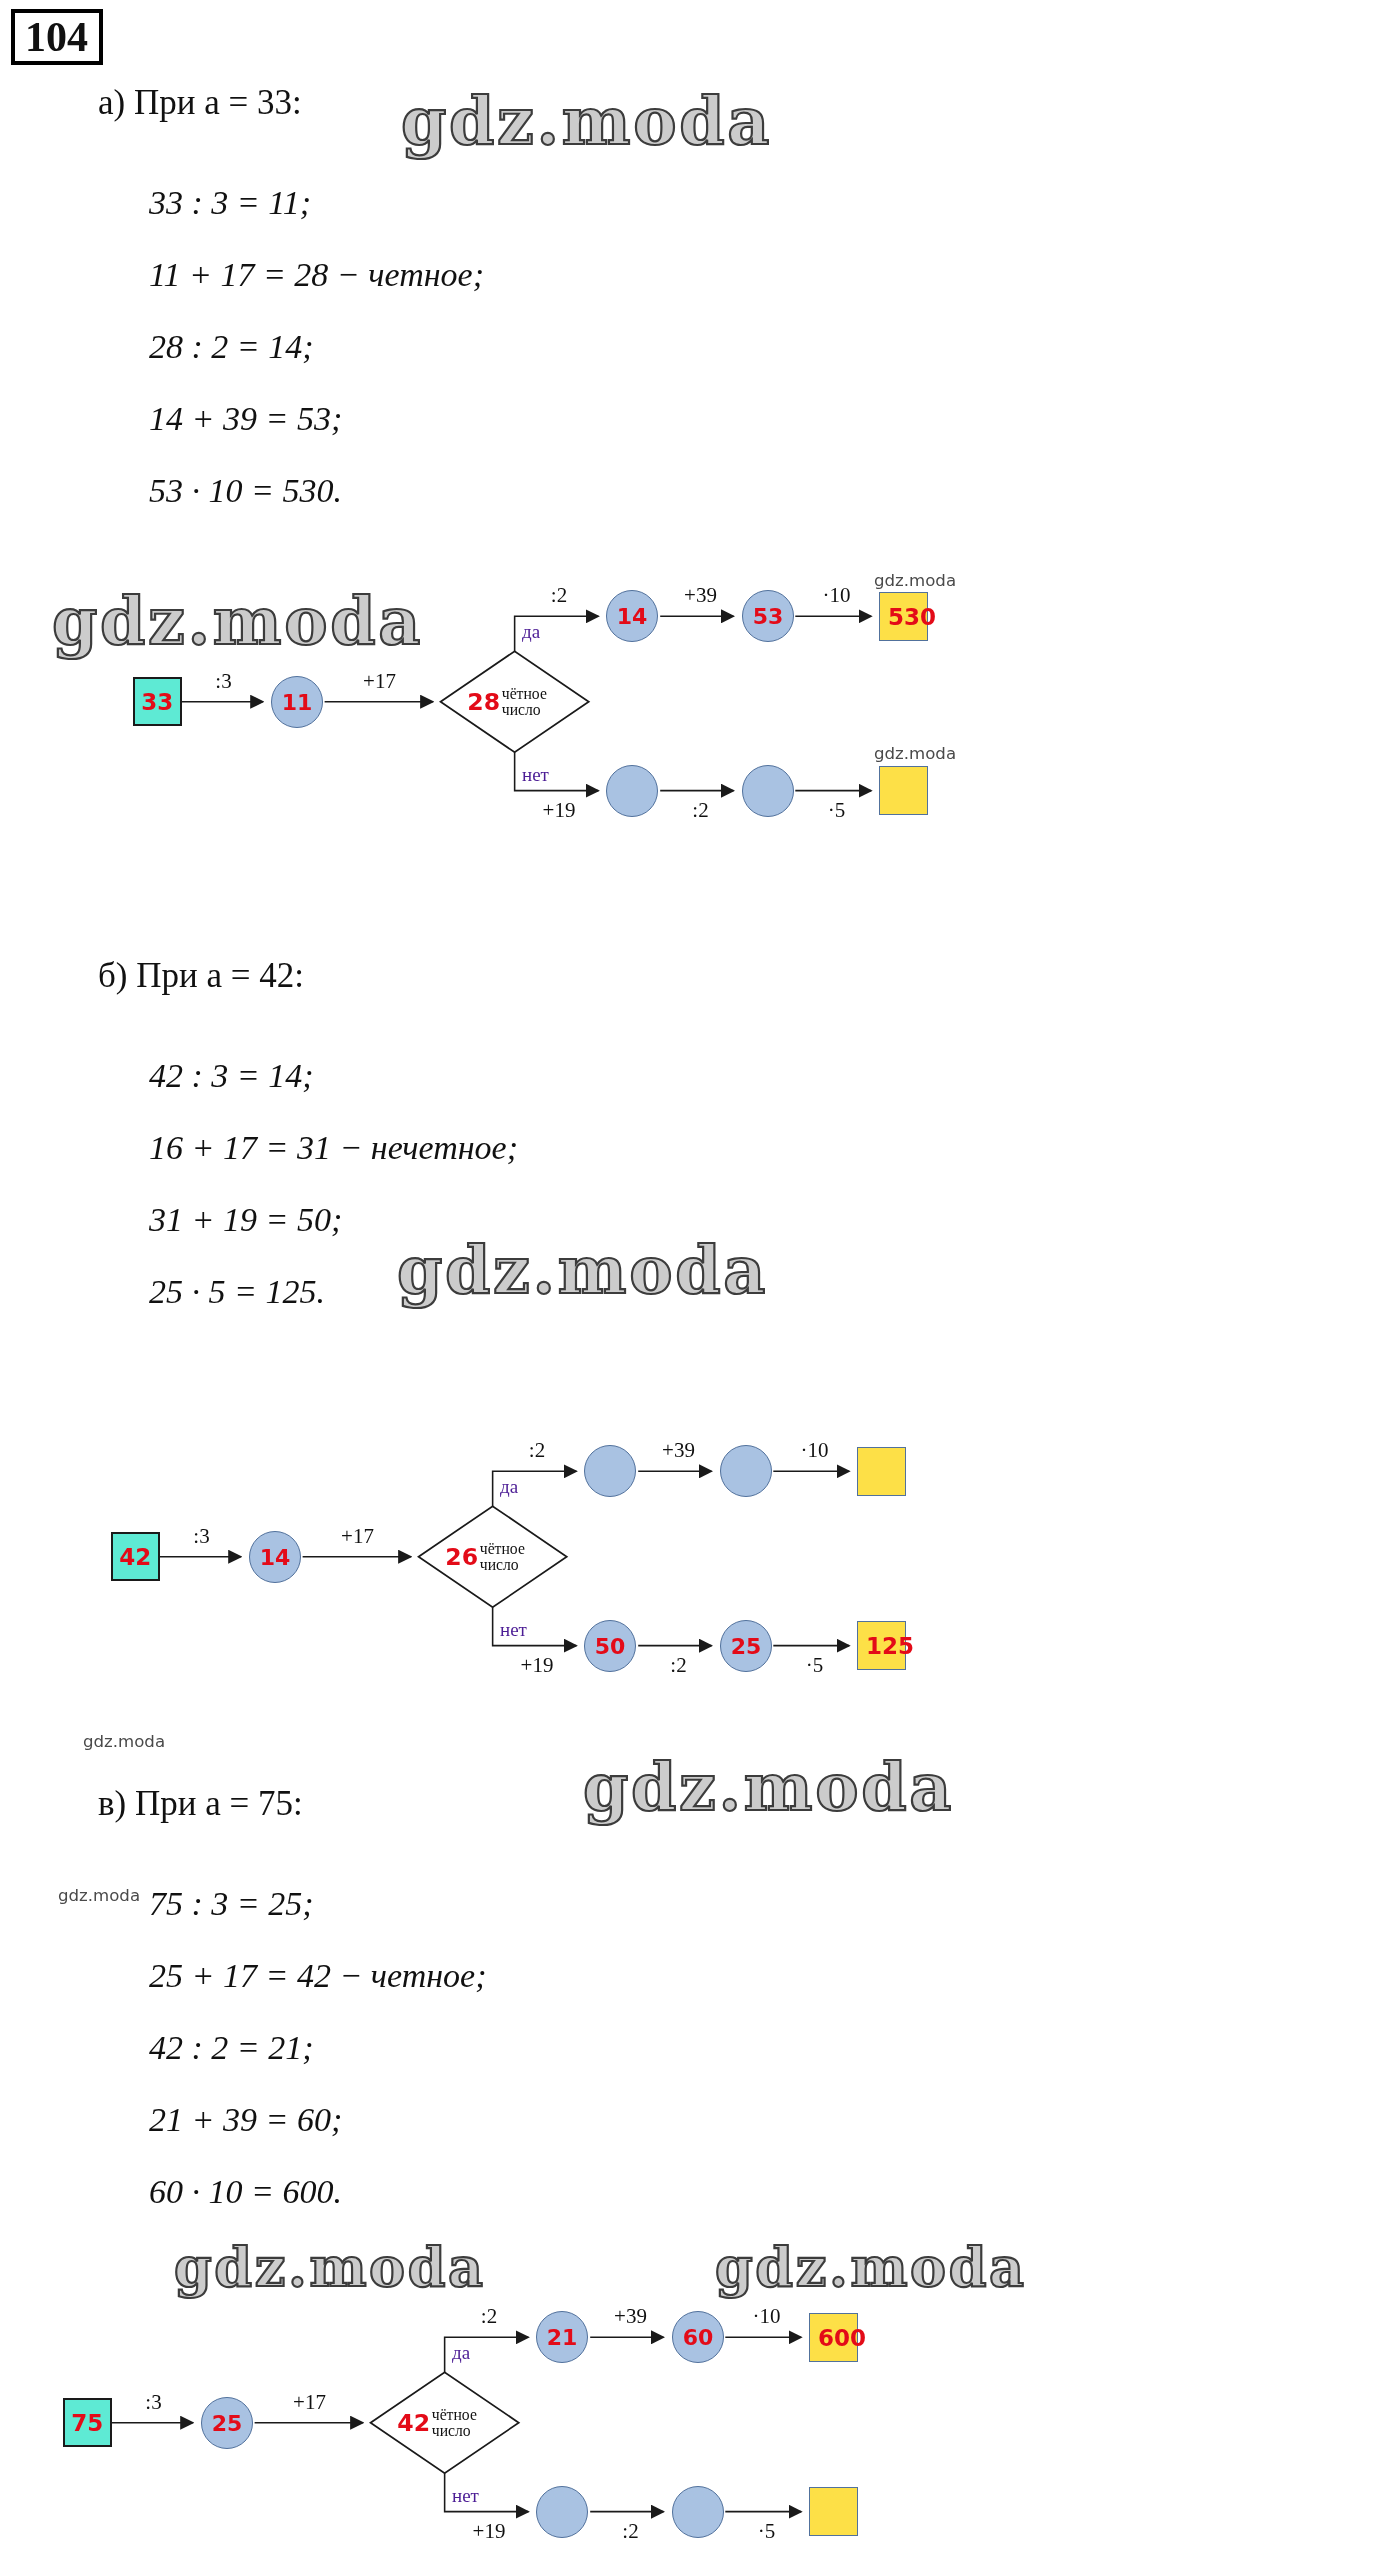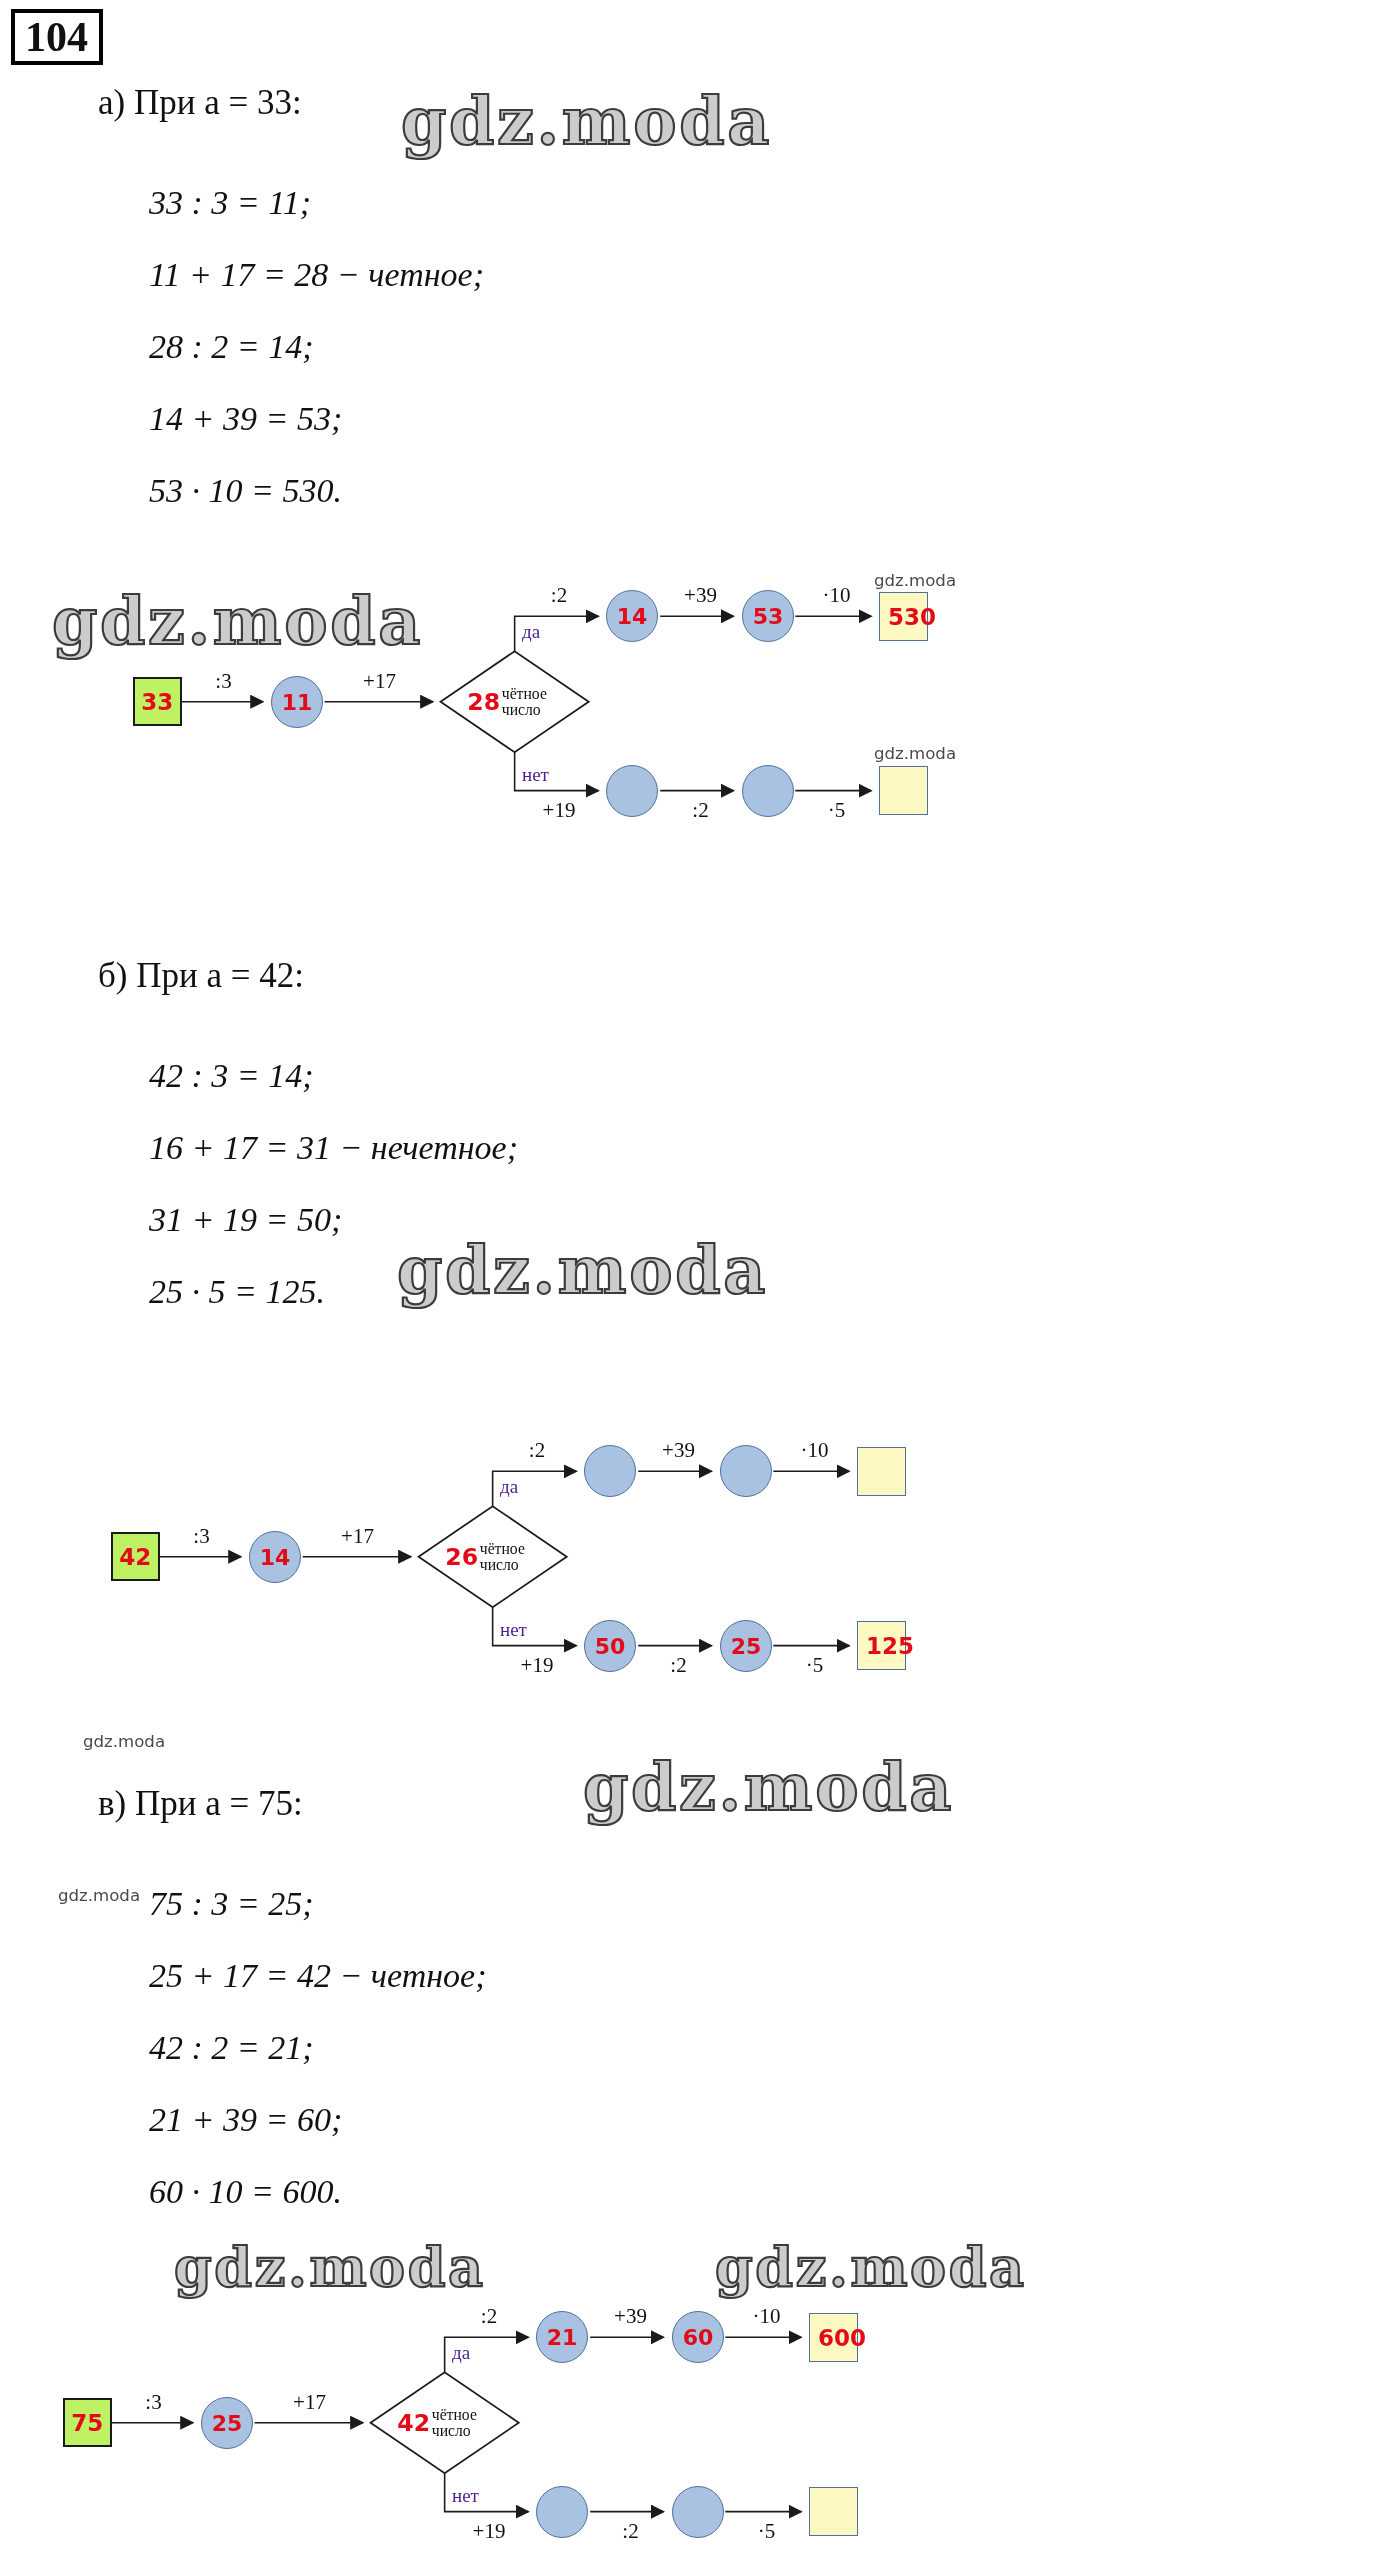--- a/index.html
+++ b/index.html
@@ -46,22 +46,22 @@
   .fc-lines { position: absolute; left: 0; top: 0; }
   .ln { stroke: #1a1a1a; stroke-width: 1.8; fill: none; }
   .diamond-shape { fill: #ffffff; stroke: #1a1a1a; stroke-width: 2; }
 
   .fc-sq {
     position: absolute; width: 49px; height: 49px;
     display: flex; align-items: center; justify-content: center;
     font-family: "DejaVu Sans", sans-serif;
     font-weight: 700; font-size: 23px; color: #e30b18;
   }
-  .fc-sq.start { background: #bef264; border: 2.2px solid #1a1a1a; }
-  .fc-sq.result { background: #fef9c3; border: 1.7px solid #51719c; padding-left: 17px; }
+  .fc-sq.start { background: #5eead4; border: 2.2px solid #1a1a1a; }
+  .fc-sq.result { background: #fde047; border: 1.7px solid #51719c; padding-left: 17px; }
   .fc-circle {
     position: absolute; width: 52px; height: 52px; border-radius: 50%;
     background: #a9c2e2; border: 1.7px solid #51719c;
     display: flex; align-items: center; justify-content: center;
     font-family: "DejaVu Sans", sans-serif;
     font-weight: 700; font-size: 22px; color: #e30b18;
   }
   .fc-op { position: absolute; text-align: center; font-size: 21px; color: #111; }
   .fc-branch { position: absolute; font-size: 19px; color: #4c1d95; }
   .fc-decision {

